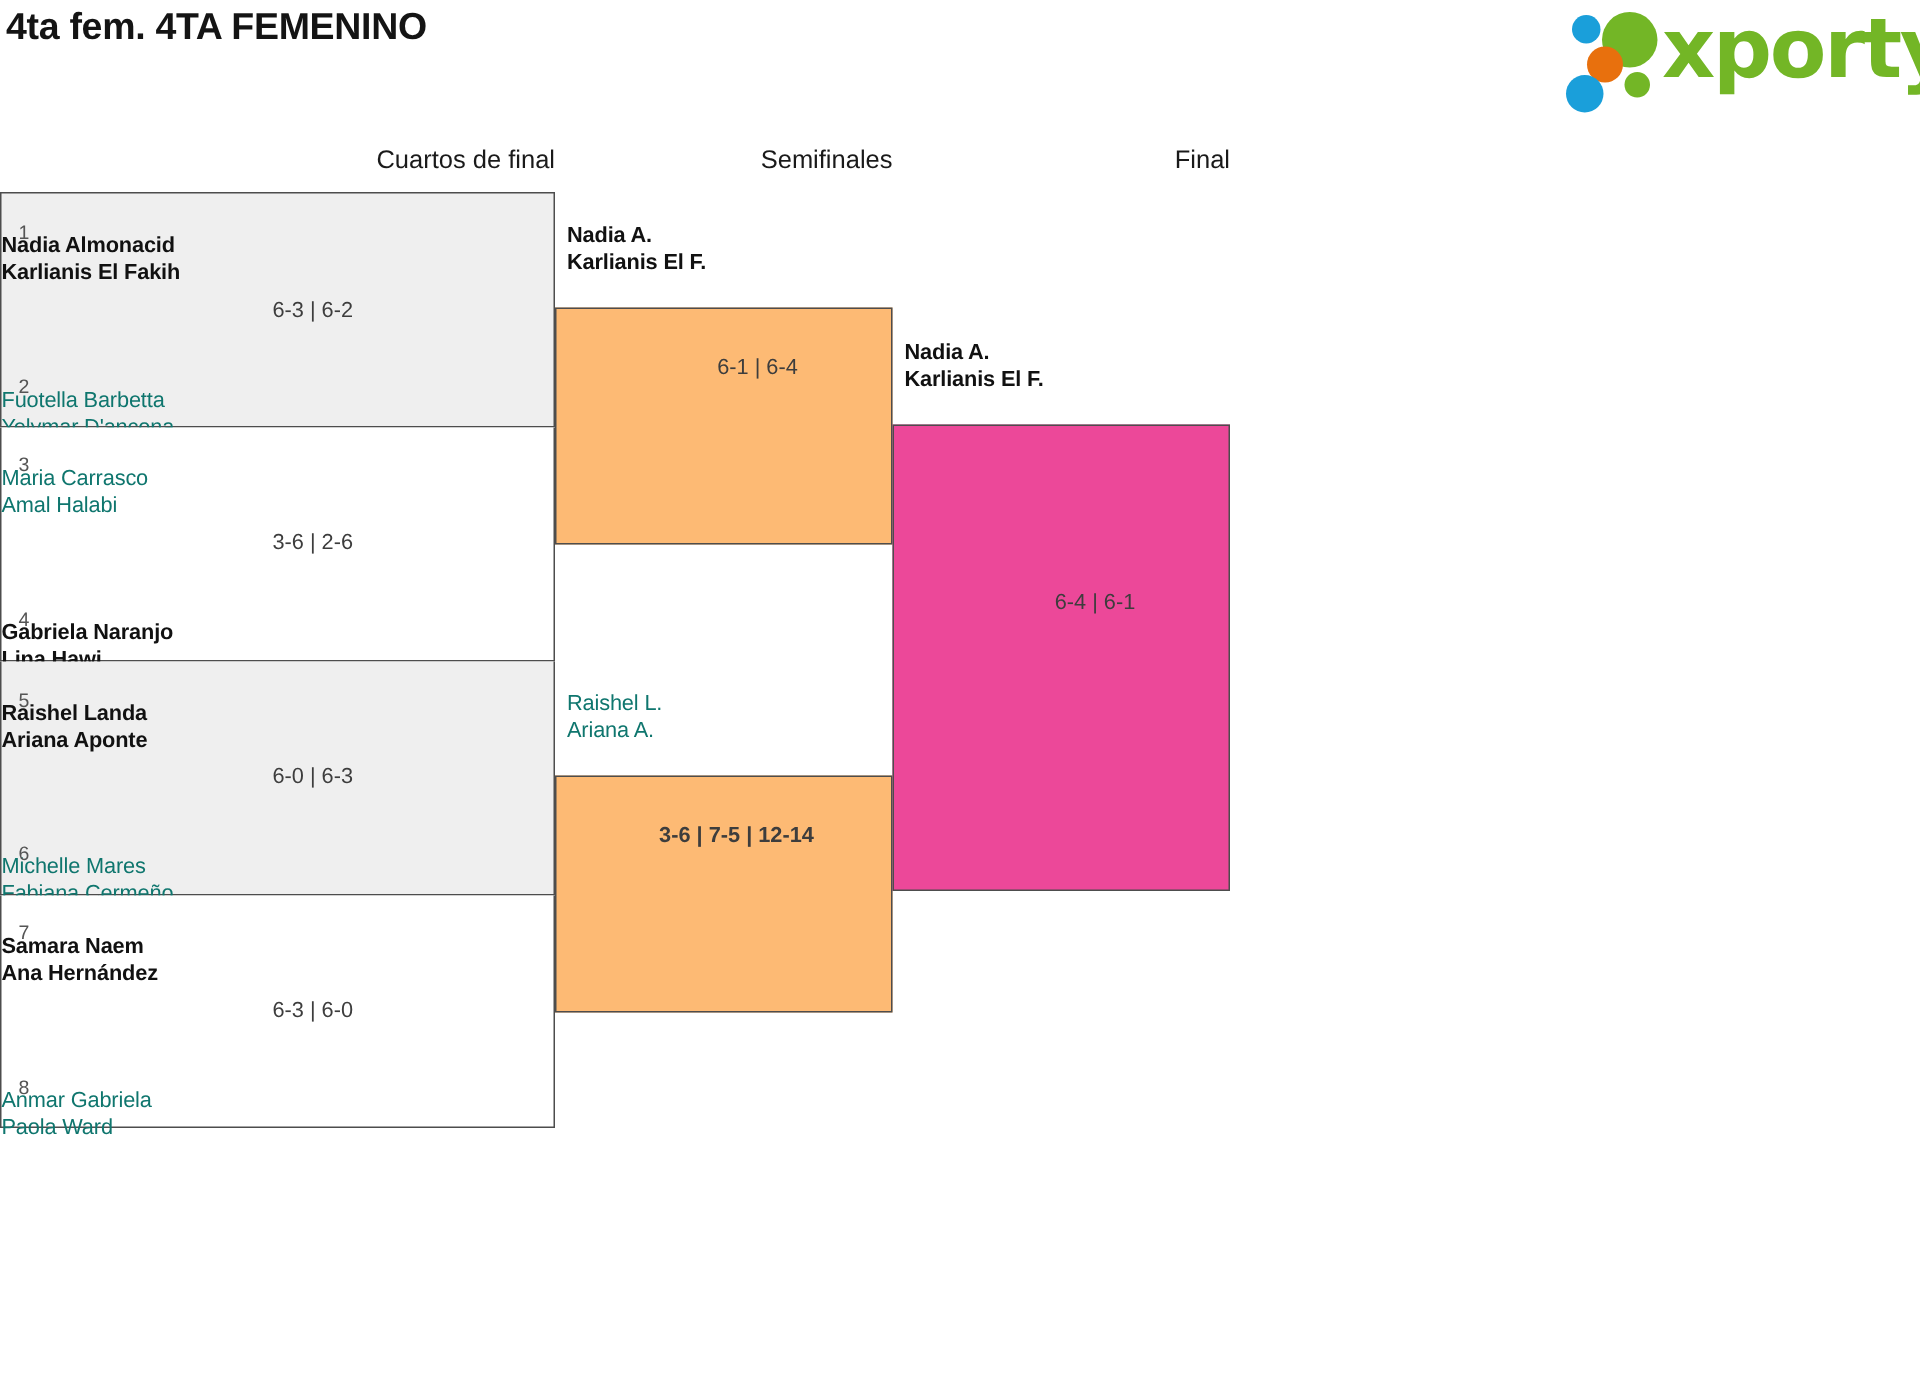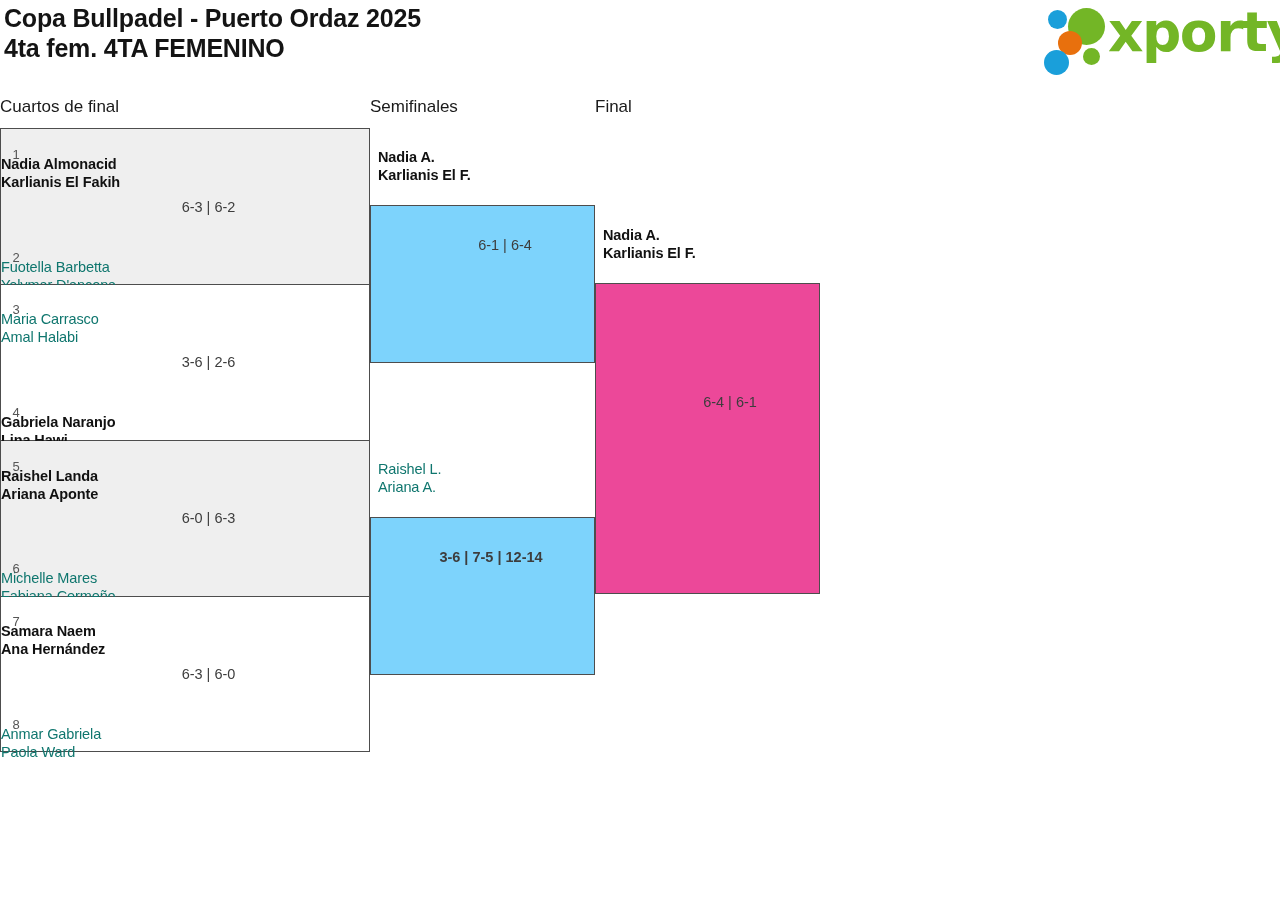--- a/index.html
+++ b/index.html
@@ -47,21 +47,21 @@
     color: #73b626;
     letter-spacing: -1.5px;
     font-family: "DejaVu Sans", sans-serif;
   }
 
   
   .round-header {
     position: absolute;
     font-size: 17px;
     color: #1a1a1a;
-    text-align: left;
+    text-align: right;
     white-space: nowrap;
   }
   #round-header-qf { left: 0px;   top: 97px; width: 370px; }
   #round-header-sf { left: 370px; top: 97px; width: 225px; }
   #round-header-f  { left: 595px; top: 97px; width: 225px; }
 
   
   #bracket { position: absolute; left: 0; top: 0; width: 1280px; height: 916px; }
 
   
@@ -73,21 +73,21 @@
   }
   .qf-match.first { border-top-width: 1px; }
   .qf-match.shaded { background: #efefef; }
   .qf-match.plain  { background: #ffffff; }
 
   
   .sf-box {
     position: absolute;
     left: 370px; width: 225px;
     border: 1px solid #4d4d4d;
-    background: #7dd3fc;
+    background: #fdba74;
   }
   .f-box {
     position: absolute;
     left: 595px; width: 225px;
     border: 1px solid #4d4d4d;
     background: #ec4899;
   }
 
   
   .team {
@@ -127,21 +127,20 @@
   }
   .score.qf { left: 0px; width: 370px; }
   .score.sf { left: 370px; width: 225px; }
   .score.f  { left: 595px; width: 225px; }
 </style>
 </head>
 <body>
 
 <div id="header">
   <div id="title-block">
-    <div class="title-line">Copa Bullpadel - Puerto Ordaz 2025</div>
     <div class="title-line">4ta fem. 4TA FEMENINO</div>
   </div>
 
   <div id="logo">
     <span class="dot" id="dot-green-lg"></span>
     <span class="dot" id="dot-blue-sm"></span>
     <span class="dot" id="dot-orange"></span>
     <span class="dot" id="dot-blue-lg"></span>
     <span class="dot" id="dot-green-sm"></span>
     <span id="logo-word">xporty</span>

